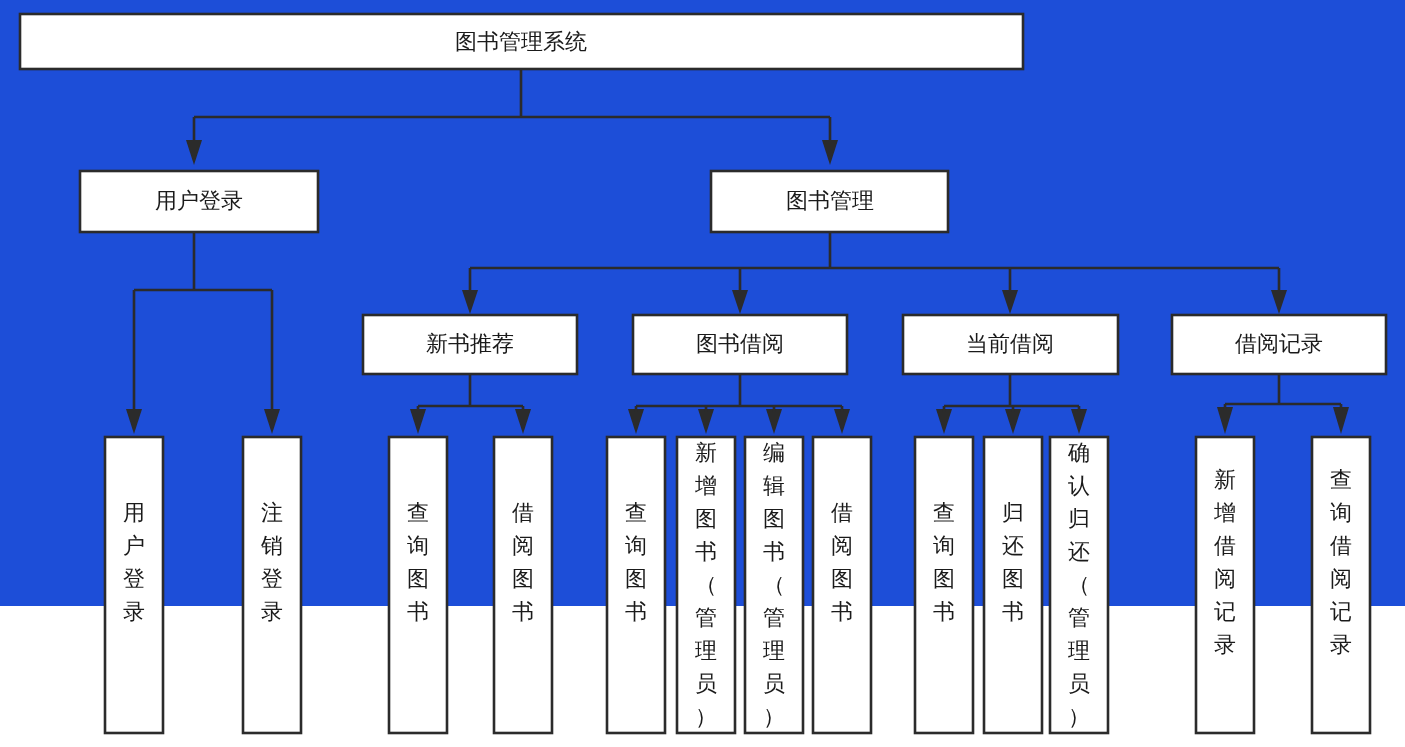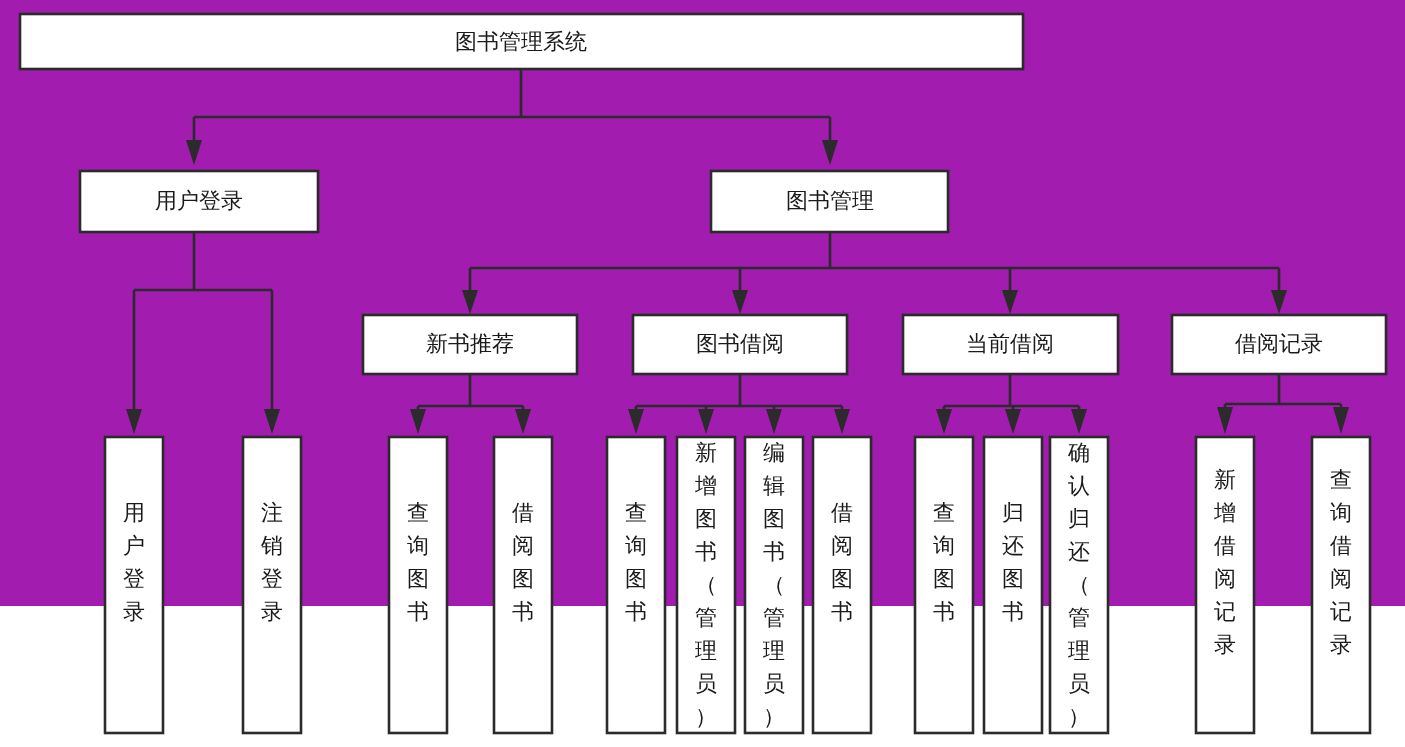--- a/index.html
+++ b/index.html
@@ -10,21 +10,21 @@
   body {
     width: 1405px;
     height: 747px;
     font-family: "Liberation Sans", "DejaVu Sans", sans-serif;
     overflow: hidden;
   }
   #diagram-root {
     position: relative;
     width: 1405px;
     height: 606px;
-    background: #a21caf;
+    background: #1d4ed8;
   }
   svg#flowchart {
     position: absolute;
     left: 0;
     top: 0;
     width: 1405px;
     height: 747px;
     display: block;
   }
   .node-box {

